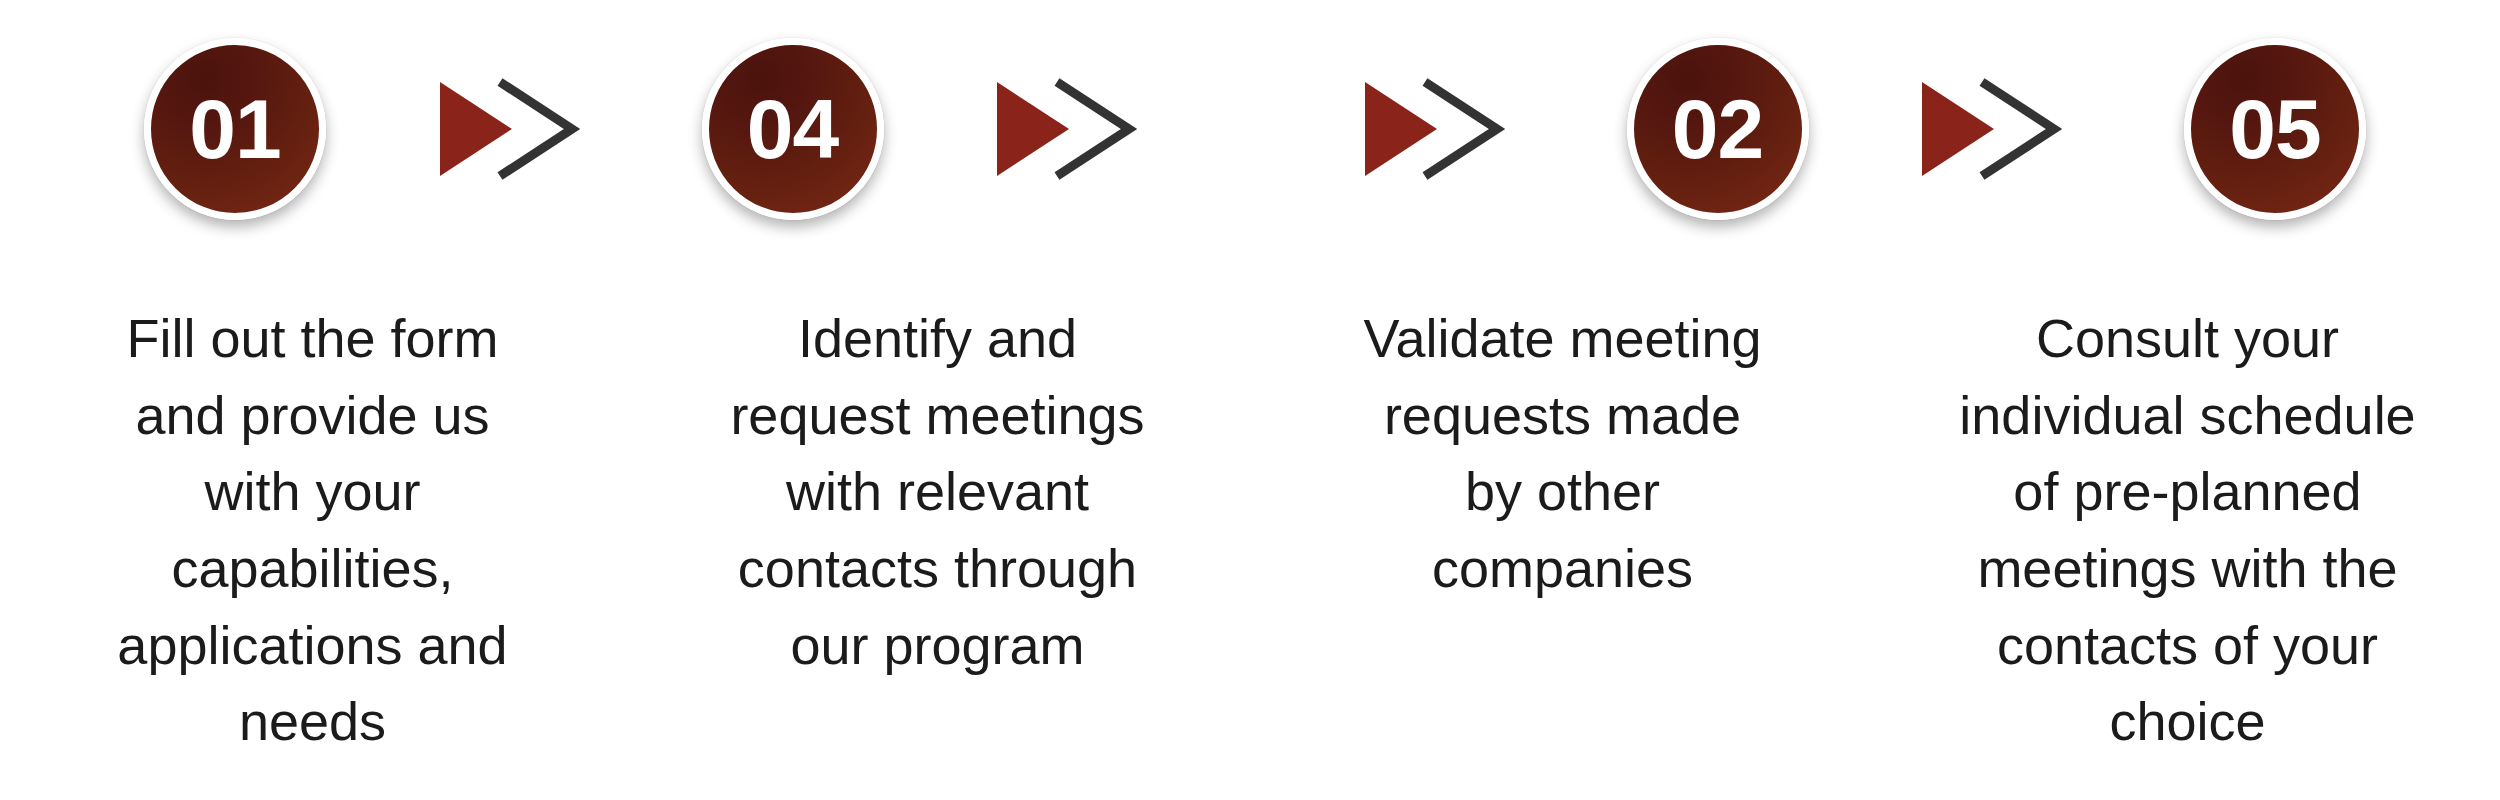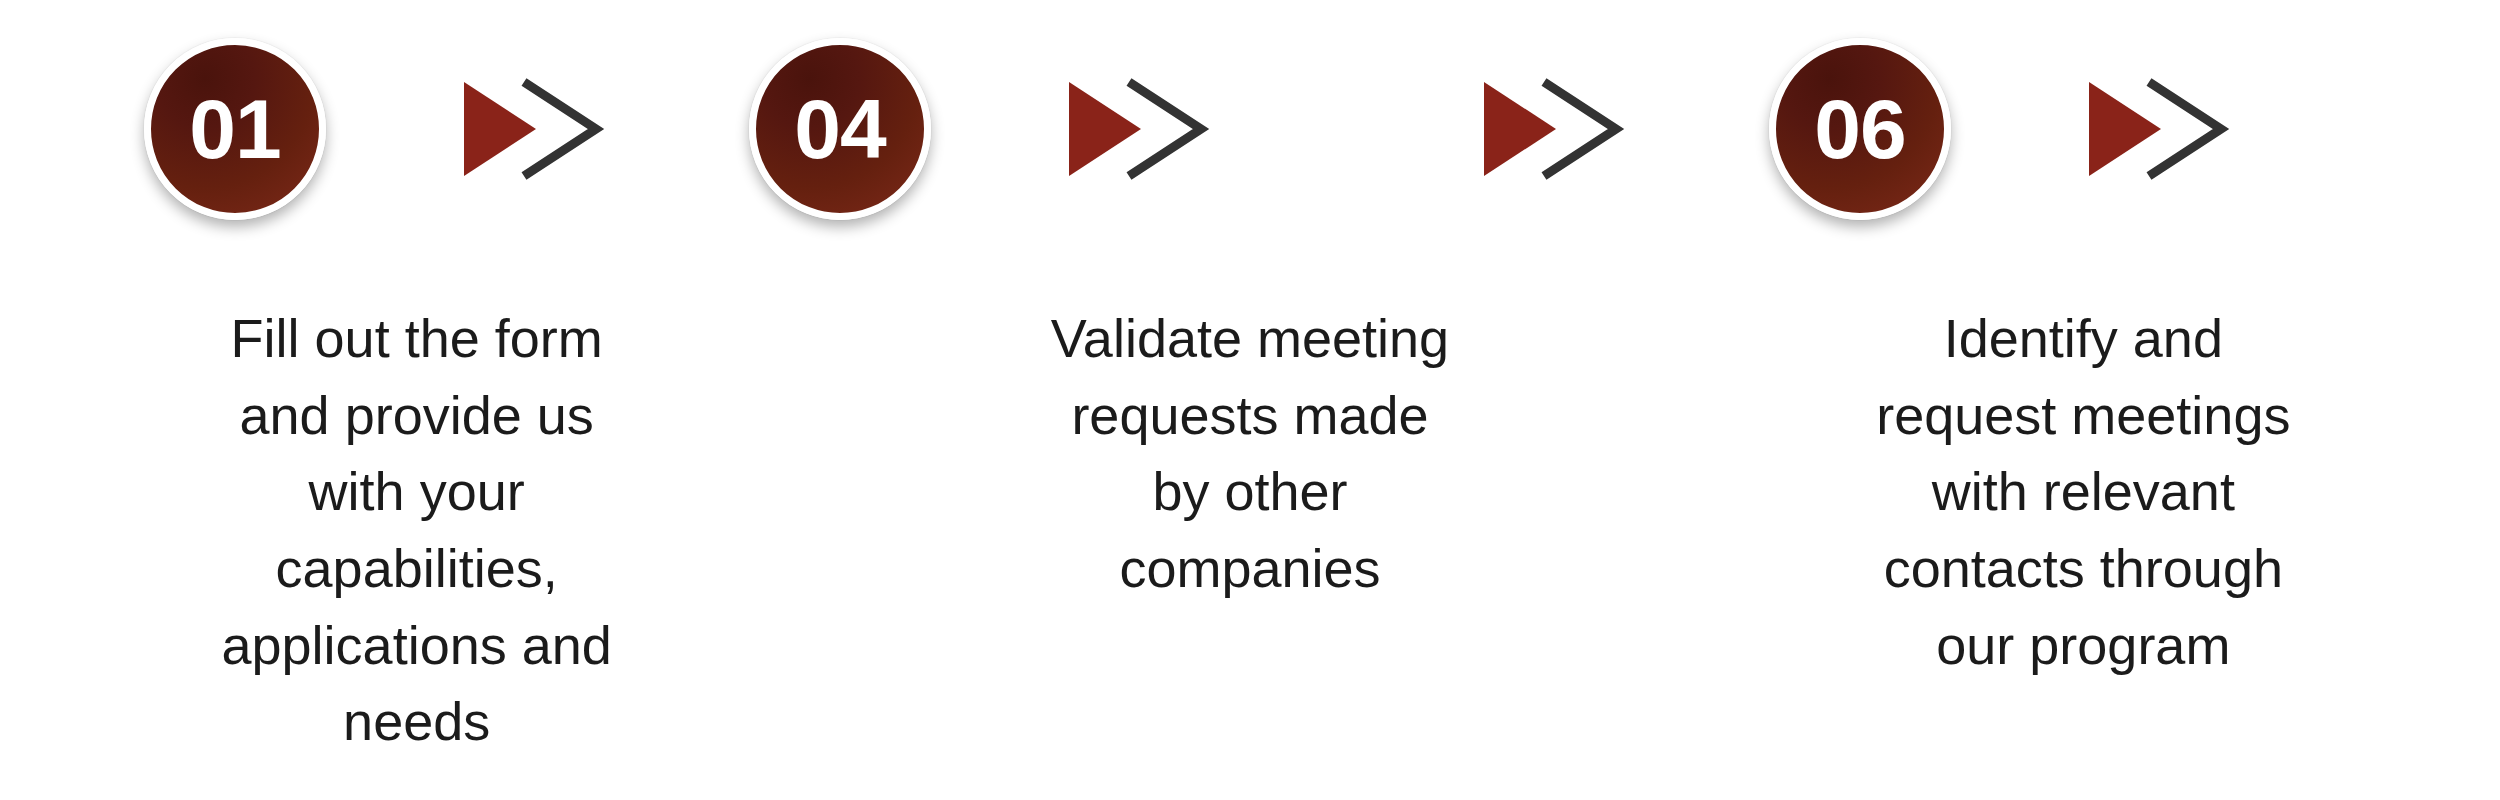--- a/index.html
+++ b/index.html
@@ -146,57 +146,70 @@
 
     <div class="arrow-gap">
       <svg class="arrow-icon" viewBox="0 0 160 110">
         <polygon points="6,8 6,102 78,55" fill="#8a2319"></polygon>
         <polyline points="66,8 138,55 66,102" fill="none" stroke="#333333" stroke-width="9" stroke-linejoin="miter" stroke-linecap="butt"></polyline>
       </svg>
     </div>
 
     <div class="step-node">
       <div class="badge">
-        <span class="badge-number">06</span>
-      </div>
-    </div>
-
-    <div class="arrow-gap">
-      <svg class="arrow-icon" viewBox="0 0 160 110">
-        <polygon points="6,8 6,102 78,55" fill="#8a2319"></polygon>
-        <polyline points="66,8 138,55 66,102" fill="none" stroke="#333333" stroke-width="9" stroke-linejoin="miter" stroke-linecap="butt"></polyline>
-      </svg>
-    </div>
-
+        <span class="badge-number">02</span>
+      </div>
+    </div>
+
+    <div class="arrow-gap">
+      <svg class="arrow-icon" viewBox="0 0 160 110">
+        <polygon points="6,8 6,102 78,55" fill="#8a2319"></polygon>
+        <polyline points="66,8 138,55 66,102" fill="none" stroke="#333333" stroke-width="9" stroke-linejoin="miter" stroke-linecap="butt"></polyline>
+      </svg>
+    </div>
+
+    <div class="step-node">
+      <div class="badge">
+        <span class="badge-number">05</span>
+      </div>
+    </div>
 
   </div>
 
   <div class="captions-row">
 
     <div class="caption-cell">
       <span class="caption-text">Fill out the form
 and provide us
 with your
 capabilities,
 applications and
 needs</span>
     </div>
 
 
     <div class="caption-cell">
-      <span class="caption-text">Validate meeting
-requests made
-by other
-companies</span>
-    </div>
-
-    <div class="caption-cell">
       <span class="caption-text">Identify and
 request meetings
 with relevant
 contacts through
 our program</span>
     </div>
 
+    <div class="caption-cell">
+      <span class="caption-text">Validate meeting
+requests made
+by other
+companies</span>
+    </div>
+
+    <div class="caption-cell">
+      <span class="caption-text">Consult your
+individual schedule
+of pre-planned
+meetings with the
+contacts of your
+choice</span>
+    </div>
 
   </div>
 
 </div>
 
 </body></html>

